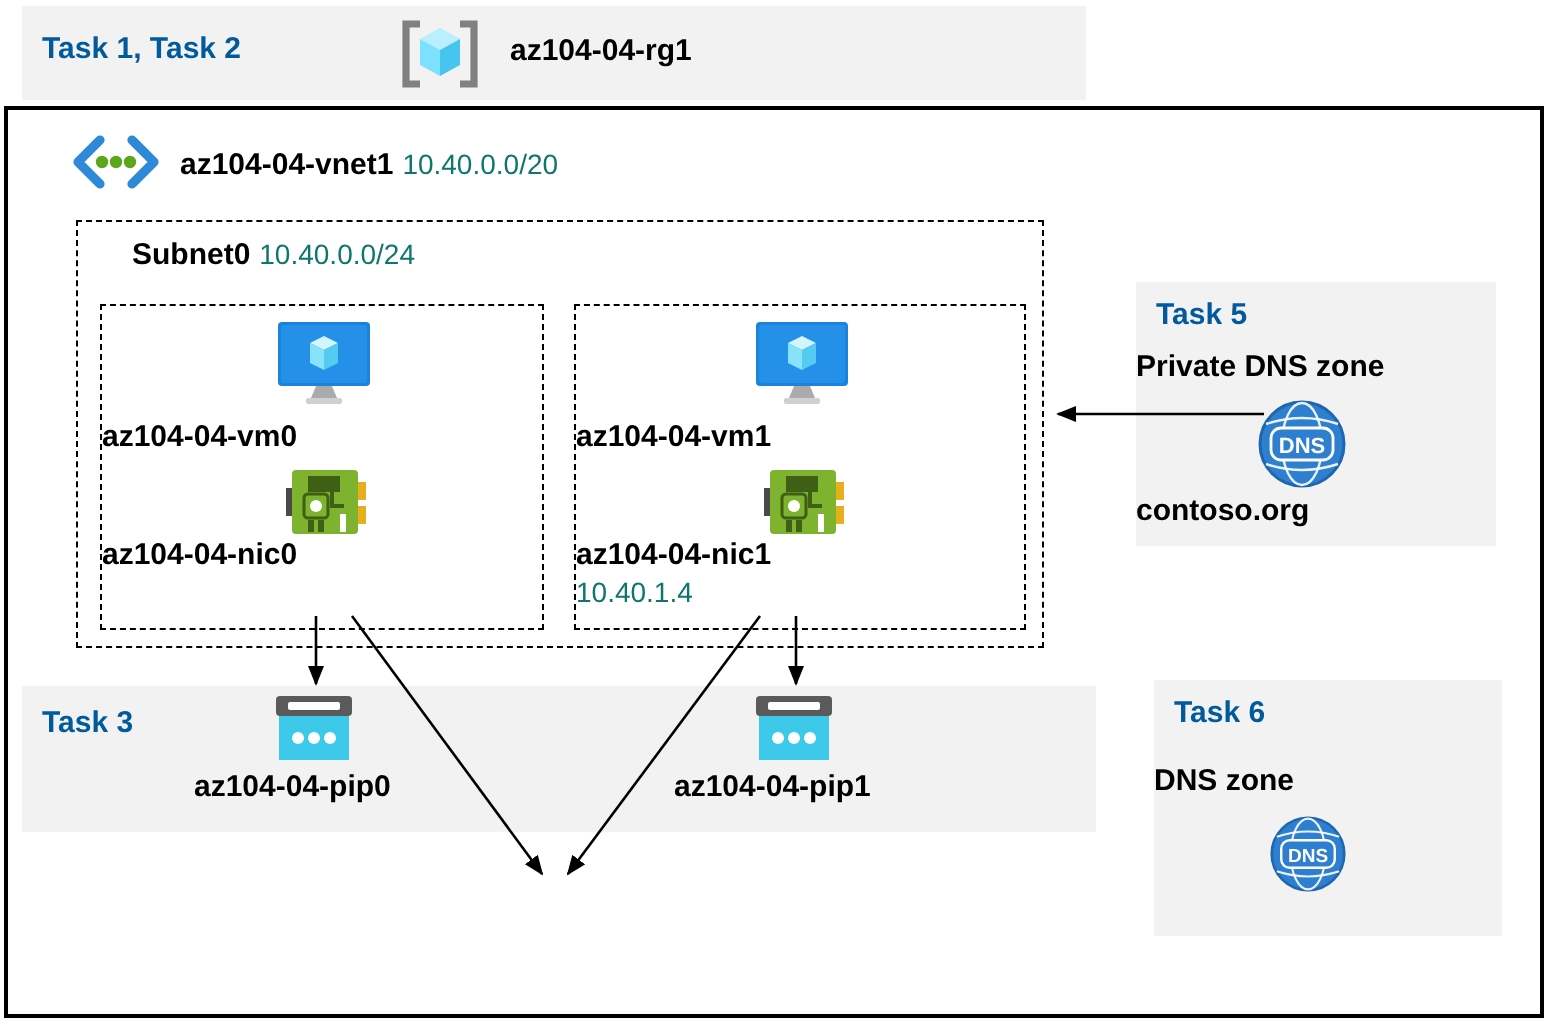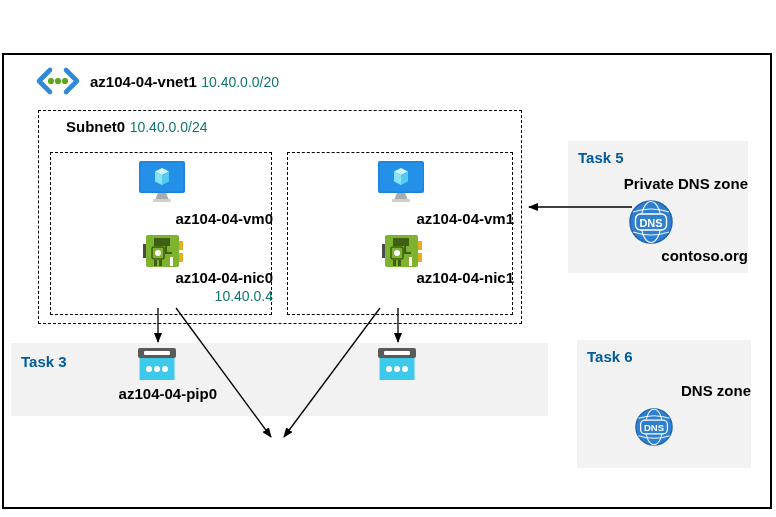--- a/index.html
+++ b/index.html
@@ -5,32 +5,45 @@
   html,body{margin:0;padding:0;background:#fff;}
   #canvas{
     position:relative;width:776px;height:517px;background:#fff;overflow:hidden;
     font-family:"Liberation Sans",sans-serif;color:#000;
   }
   .abs{position:absolute;}
   .band{background:#F2F2F2;}
   .task-label{font-weight:bold;font-size:15px;color:#005A9B;white-space:nowrap;}
   .name{font-weight:bold;font-size:15px;color:#000;white-space:nowrap;}
   .cidr{font-size:14px;color:#0f766e;white-space:nowrap;}
-  .ctr{text-align:right;}
+  .ctr{text-align:left;}
   .main-rect{border:2px solid #000;background:#fff;box-sizing:border-box;}
   .dashed{border:1px dashed #000;box-sizing:border-box;background:transparent;}
   .stack-label{line-height:18px;}
   svg{display:block;}
   #wires{pointer-events:none;}
 </style>
 </head>
 <body>
 
 <div id="canvas">
 
+  <div class="abs band" style="left:11px;top:3px;width:532px;height:47px;">
+    <span class="abs task-label" style="left:10px;top:13px;">Task 1, Task 2</span>
+    <span class="abs" style="left:186px;top:4px;">
+      <svg width="46" height="40" viewBox="0 0 46 40">
+        <path d="M13,5 H6 V35 H13" fill="none" stroke="#808080" stroke-width="3.6"></path>
+        <path d="M33,5 H40 V35 H33" fill="none" stroke="#808080" stroke-width="3.6"></path>
+        <polygon points="23,7 33,12.5 23,18 13,12.5" fill="#B9EFFF"></polygon>
+        <polygon points="13,12.5 23,18 23,31 13,25.5" fill="#7EE0FF"></polygon>
+        <polygon points="33,12.5 33,25.5 23,31 23,18" fill="#44C6F0"></polygon>
+      </svg>
+    </span>
+    <span class="abs name" style="left:244px;top:14px;">az104-04-rg1</span>
+  </div>
 
   <div class="abs main-rect" style="left:2px;top:53px;width:770px;height:456px;"></div>
 
   <span class="abs" style="left:34px;top:66px;">
     <svg width="48" height="30" viewBox="0 0 48 30">
       <path d="M16,4 L5,15 L16,26" fill="none" stroke="#2E8AD8" stroke-width="4.6" stroke-linecap="round" stroke-linejoin="round"></path>
       <path d="M32,4 L43,15 L32,26" fill="none" stroke="#2E8AD8" stroke-width="4.6" stroke-linecap="round" stroke-linejoin="round"></path>
       <circle cx="17" cy="15" r="3.1" fill="#5BA71B"></circle>
       <circle cx="24" cy="15" r="3.1" fill="#5BA71B"></circle>
       <circle cx="31" cy="15" r="3.1" fill="#5BA71B"></circle>
@@ -69,21 +82,20 @@
         <rect x="11" y="5" width="16" height="8" fill="#3E5F14"></rect>
         <path d="M23,13 V20 H29" fill="none" stroke="#3E5F14" stroke-width="2"></path>
         <rect x="9" y="14" width="12" height="12" rx="2" fill="none" stroke="#3E5F14" stroke-width="1.5"></rect>
         <circle cx="15" cy="20" r="3" fill="#FFFFFF"></circle>
         <rect x="11" y="27" width="3" height="6" fill="#3E5F14"></rect>
         <rect x="16" y="27" width="3" height="6" fill="#3E5F14"></rect>
         <rect x="27" y="24" width="3" height="9" fill="#FFFFFF"></rect>
       </svg>
     </span>
     <div class="abs ctr name stack-label" style="left:0;top:116px;width:222px;">az104-04-nic0</div>
-    <div class="abs ctr cidr stack-label" style="left:0;top:134px;width:222px;">10.40.0.4</div>
   </div>
 
   <div class="abs dashed" style="left:287px;top:152px;width:226px;height:163px;">
     <span class="abs" style="left:89px;top:8px;">
       <svg width="48" height="42" viewBox="0 0 48 42">
         <rect x="1" y="0" width="46" height="32" rx="2" fill="#1B82DE"></rect>
         <rect x="2.5" y="1.5" width="43" height="29" rx="1.5" fill="#2490E8"></rect>
         <polygon points="24,7 31,10.5 24,14 17,10.5" fill="#D2F5FF"></polygon>
         <polygon points="17,10.5 24,14 24,24 17,20.5" fill="#86E3FA"></polygon>
         <polygon points="31,10.5 31,20.5 24,24 24,14" fill="#54CCF2"></polygon>
@@ -101,20 +113,21 @@
         <rect x="11" y="5" width="16" height="8" fill="#3E5F14"></rect>
         <path d="M23,13 V20 H29" fill="none" stroke="#3E5F14" stroke-width="2"></path>
         <rect x="9" y="14" width="12" height="12" rx="2" fill="none" stroke="#3E5F14" stroke-width="1.5"></rect>
         <circle cx="15" cy="20" r="3" fill="#FFFFFF"></circle>
         <rect x="11" y="27" width="3" height="6" fill="#3E5F14"></rect>
         <rect x="16" y="27" width="3" height="6" fill="#3E5F14"></rect>
         <rect x="27" y="24" width="3" height="9" fill="#FFFFFF"></rect>
       </svg>
     </span>
     <div class="abs ctr name stack-label" style="left:0;top:116px;width:226px;">az104-04-nic1</div>
+    <div class="abs ctr cidr stack-label" style="left:0;top:134px;width:226px;">10.40.1.4</div>
   </div>
 
   <div class="abs band" style="left:11px;top:343px;width:537px;height:73px;">
     <span class="abs task-label" style="left:10px;top:10px;">Task 3</span>
     <span class="abs" style="left:127px;top:5px;">
       <svg width="38" height="33" viewBox="0 0 38 33">
         <rect x="0" y="0" width="38" height="10" rx="2" fill="#5A5A5A"></rect>
         <rect x="6" y="3" width="26" height="4" rx="1" fill="#FFFFFF"></rect>
         <rect x="1.5" y="10" width="35" height="22" fill="#3DC9EA"></rect>
         <circle cx="11" cy="21" r="3" fill="#FFFFFF"></circle>
@@ -126,20 +139,21 @@
     <span class="abs" style="left:367px;top:5px;">
       <svg width="38" height="33" viewBox="0 0 38 33">
         <rect x="0" y="0" width="38" height="10" rx="2" fill="#5A5A5A"></rect>
         <rect x="6" y="3" width="26" height="4" rx="1" fill="#FFFFFF"></rect>
         <rect x="1.5" y="10" width="35" height="22" fill="#3DC9EA"></rect>
         <circle cx="11" cy="21" r="3" fill="#FFFFFF"></circle>
         <circle cx="19" cy="21" r="3" fill="#FFFFFF"></circle>
         <circle cx="27" cy="21" r="3" fill="#FFFFFF"></circle>
       </svg>
     </span>
+    <div class="abs ctr name stack-label" style="left:326px;top:42px;width:140px;">az104-04-pip1</div>
   </div>
 
 
   <div class="abs band" style="left:568px;top:125px;width:180px;height:132px;margin-top:16px;">
     <span class="abs task-label" style="left:10px;top:8px;">Task 5</span>
     <div class="abs ctr name stack-label" style="left:0;top:34px;width:180px;">Private DNS zone</div>
     <span class="abs" style="left:61px;top:59px;">
       <svg width="44" height="44" viewBox="0 0 44 44">
         <circle cx="22" cy="22" r="21" fill="#2E7FD0" stroke="#1E66B0" stroke-width="1.5"></circle>
         <ellipse cx="22" cy="22" rx="10" ry="20.5" fill="none" stroke="#FFFFFF" stroke-width="1.2" opacity="0.9"></ellipse>

